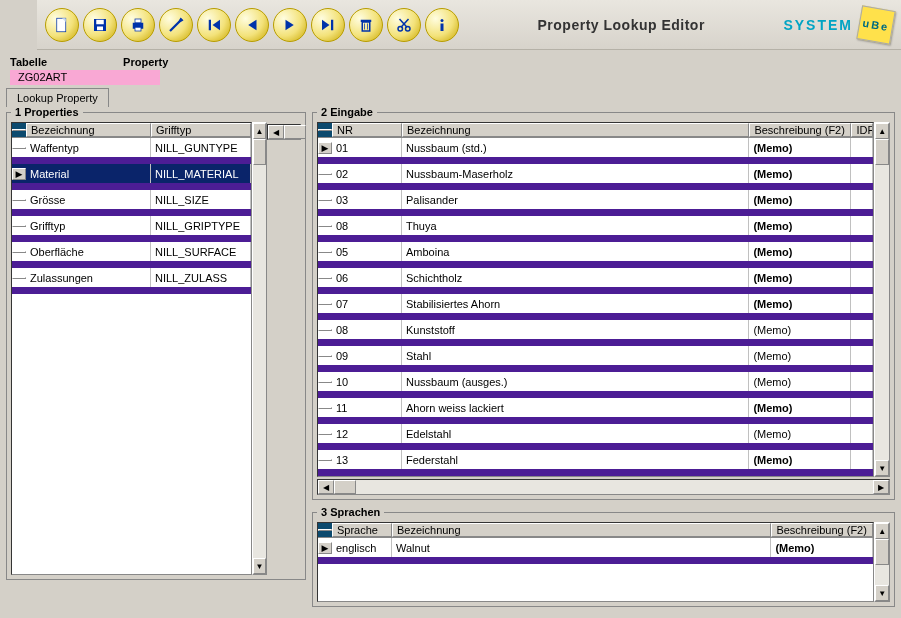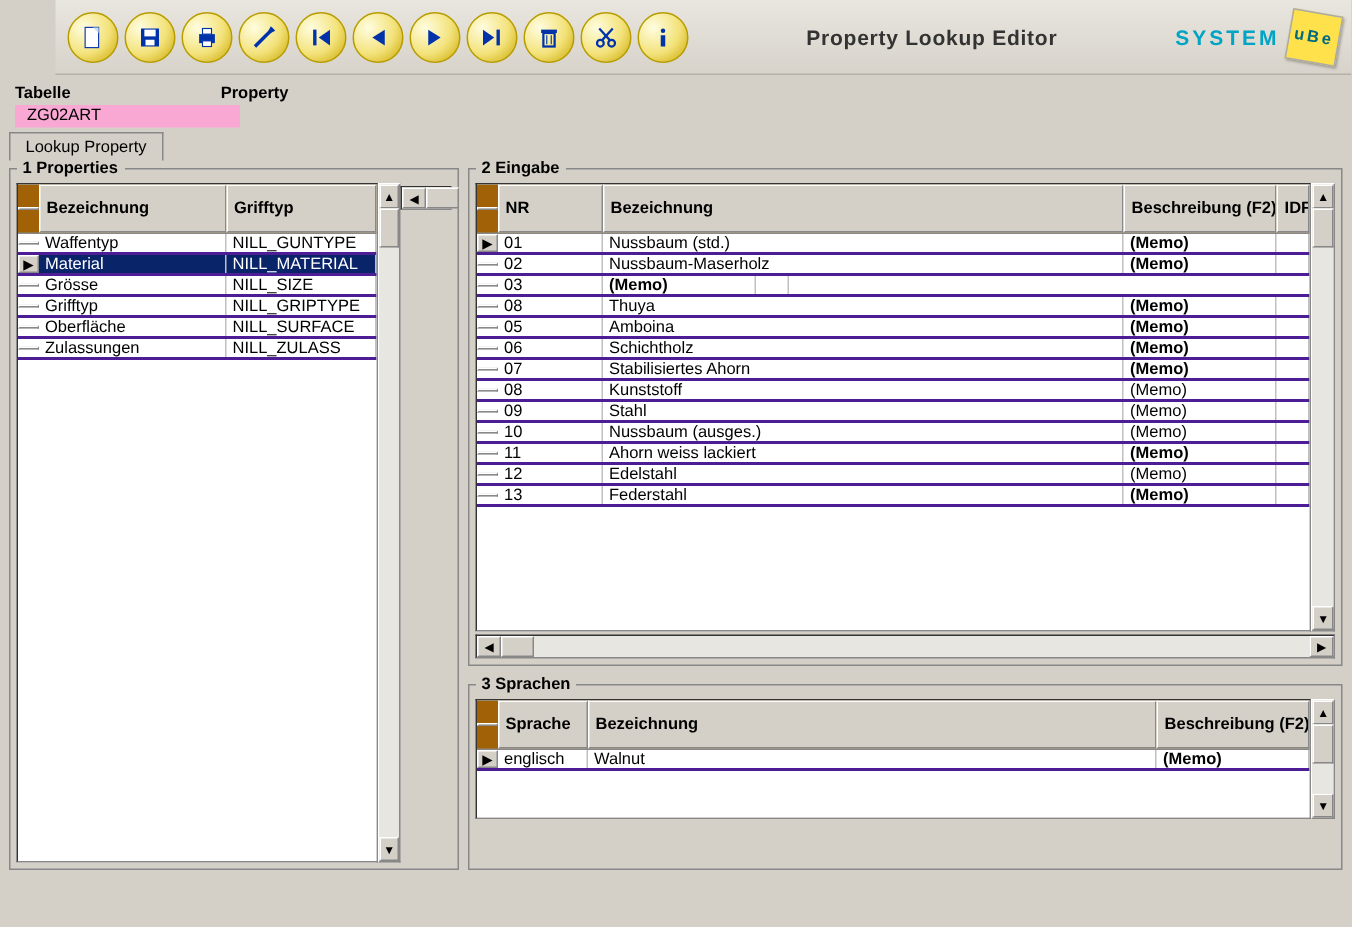--- a/index.html
+++ b/index.html
@@ -122,25 +122,25 @@
     background: #fff;
     border: 1px inset #888;
     overflow: hidden;
     display: flex;
     flex-direction: column;
     height: 100%;
     width: 100%;
   }
   .ghead, .grow {
     display: flex;
-    border-bottom: 2px solid #4c1d95;
-    height: 14px;
+    border-bottom: 7px solid #4c1d95;
+    height: 26px;
     align-items: center;
   }
-  .ghead { background: #a16207; font-weight: bold; height: 33px; border-bottom: 1px solid #888;}
+  .ghead { background: #0c4a6e; font-weight: normal; height: 15px; border-bottom: 1px solid #888;}
   .ghead .cell, .grow .cell {
     padding: 1px 4px;
     overflow: hidden;
     white-space: nowrap;
     border-right: 1px solid #c0c0c0;
     height: 100%;
     display: flex;
     align-items: center;
   }
   .ghead .cell {
@@ -284,21 +284,21 @@
 
   <div class="title-area">Property Lookup Editor</div>
 
   <div class="brand">
     <span>SYSTEM</span>
     <span class="brand-logo">uBe</span>
   </div>
 </div>
 
 <div class="headerbar">
-  <div style="display:flex;gap:100px;">
+  <div style="display:flex;gap:76px;">
     <span class="hlabel">Tabelle</span>
     <span class="hlabel">Property</span>
   </div>
   <div class="hval">ZG02ART</div>
 </div>
 
 <div class="tabbar">
   <span class="tab">Lookup Property</span>
 </div>
 
@@ -385,20 +385,21 @@
             <div class="grow">
               <div class="marker"></div>
               <div class="cell c-nr">02</div>
               <div class="cell c-bez2">Nussbaum-Maserholz</div>
               <div class="cell c-desc memo-b">(Memo)</div>
               <div class="cell c-idf"></div>
             </div>
             <div class="grow">
               <div class="marker"></div>
               <div class="cell c-nr">03</div>
+              <div class="cell c-bez2">Palisander</div>
               <div class="cell c-desc memo-b">(Memo)</div>
               <div class="cell c-idf"></div>
             </div>
             <div class="grow">
               <div class="marker"></div>
               <div class="cell c-nr">08</div>
               <div class="cell c-bez2">Thuya</div>
               <div class="cell c-desc memo-b">(Memo)</div>
               <div class="cell c-idf"></div>
             </div>

